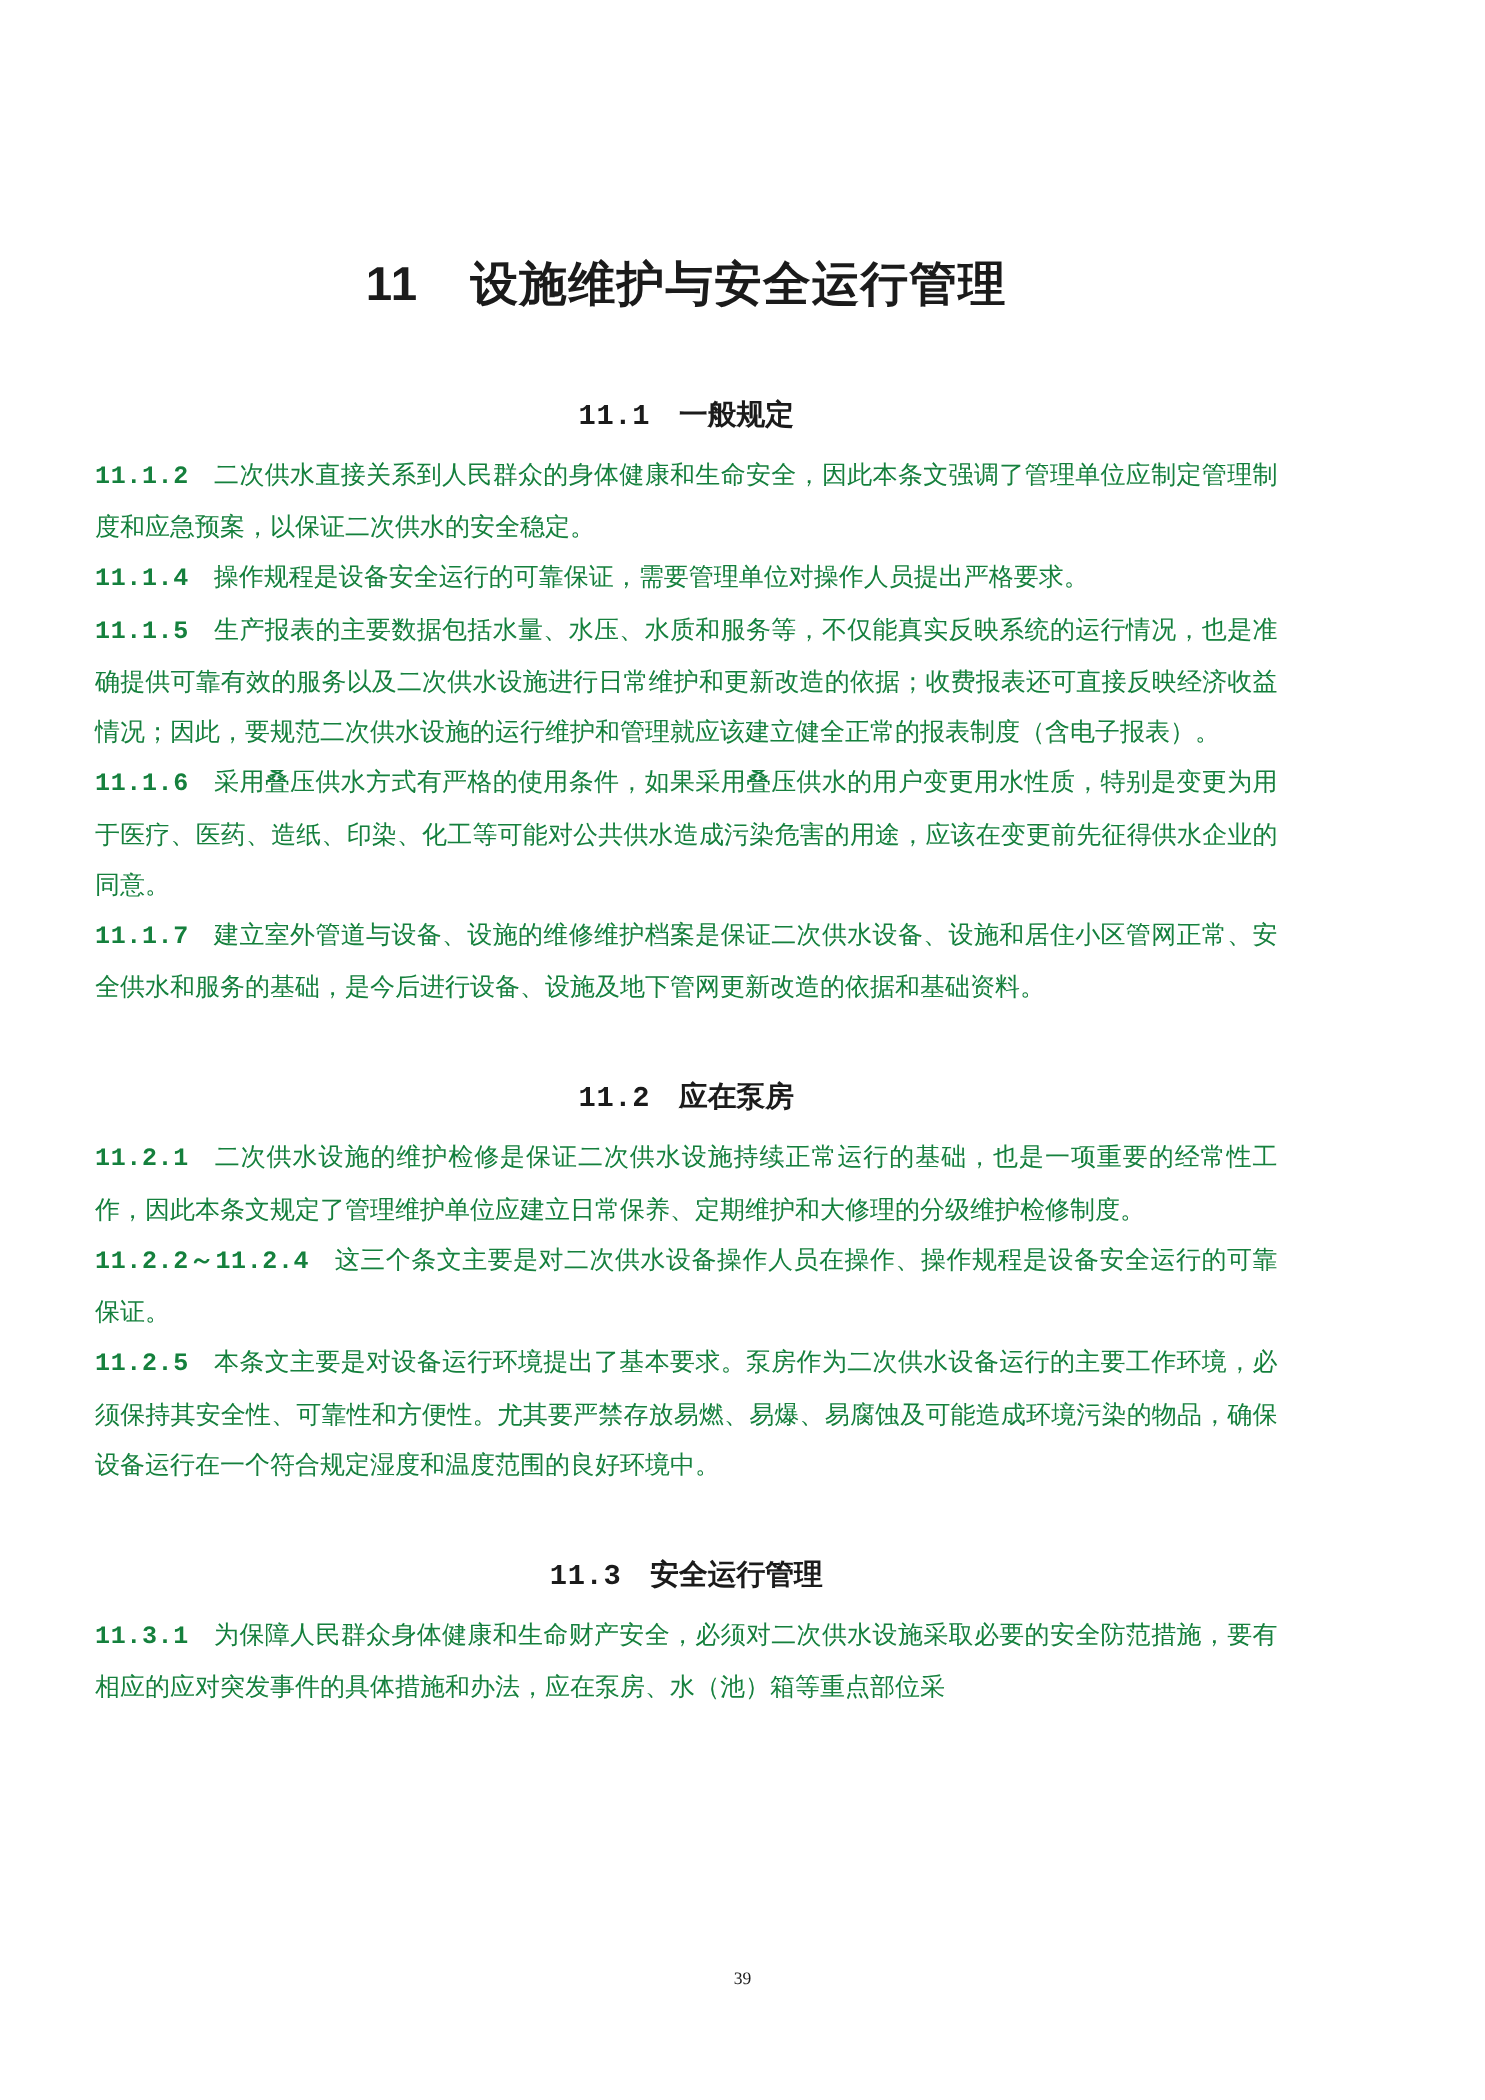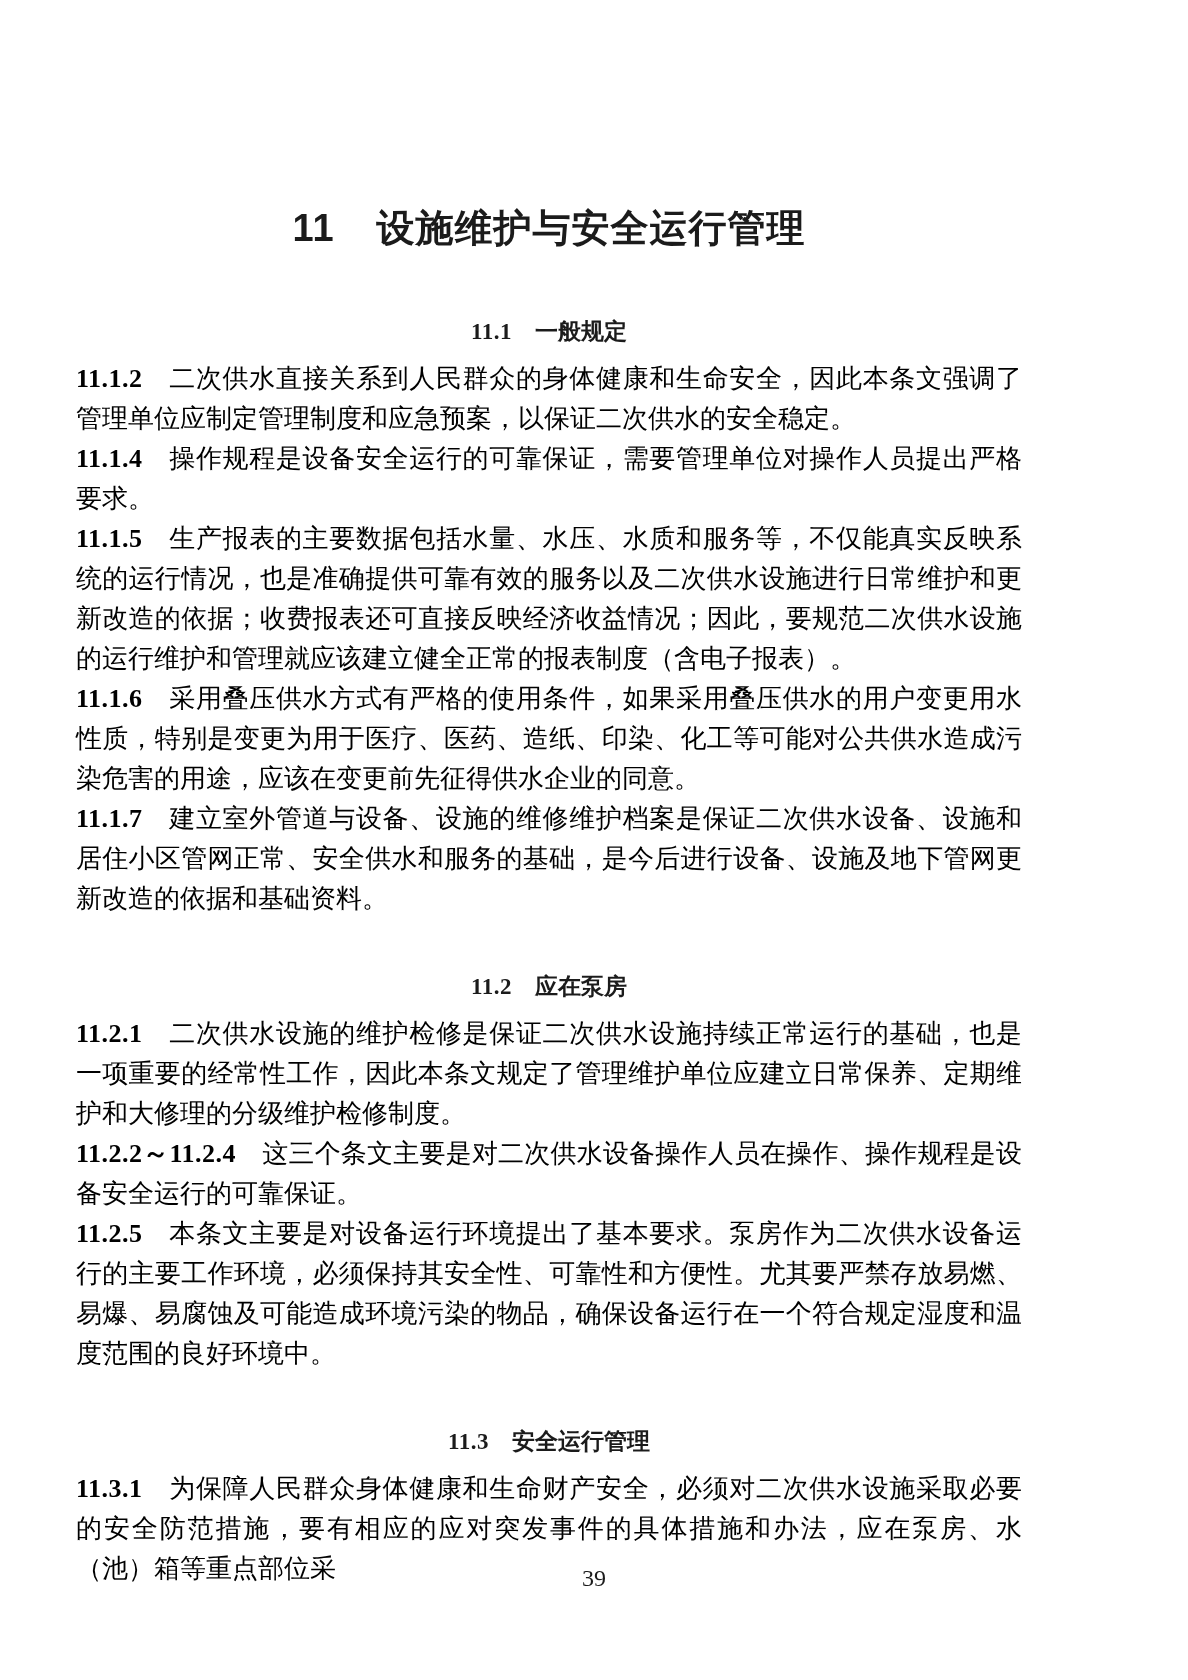--- a/index.html
+++ b/index.html
@@ -33,39 +33,39 @@
     font-family: "Liberation Sans", sans-serif;
     font-weight: bold;
     font-size: 23px;
     line-height: 30px;
     margin: 0 0 12px 0;
     white-space: nowrap;
   }
   .sec-head + .sec-head, section + section .sec-head { margin-top: 0; }
   section.later .sec-head { margin-top: 52px; }
   .para {
-    font-size: 26px;
+    font-size: 20px;
     line-height: 40px;
     text-align: justify;
     text-justify: inter-ideograph;
-    color: #000000;
+    color: #15803d;
   }
   .plabel {
-    font-family: Liberation Serif, serif;
+    font-family: Liberation Mono, monospace;
     font-weight: bold;
     margin-right: 1em;
     letter-spacing: 0.5px;
   }
   .page-footer {
     position: absolute;
     bottom: 88px;
     left: 0;
     width: 100%;
     text-align: center;
-    font-size: 24px;
+    font-size: 14px;
     color: #1b1b1b;
   }
 </style>
 </head>
 <body>
 
 <div class="page">
 
   <h1 class="chapter-title">
     <span class="ch-num">11</span><span>设施维护与安全运行管理</span>

